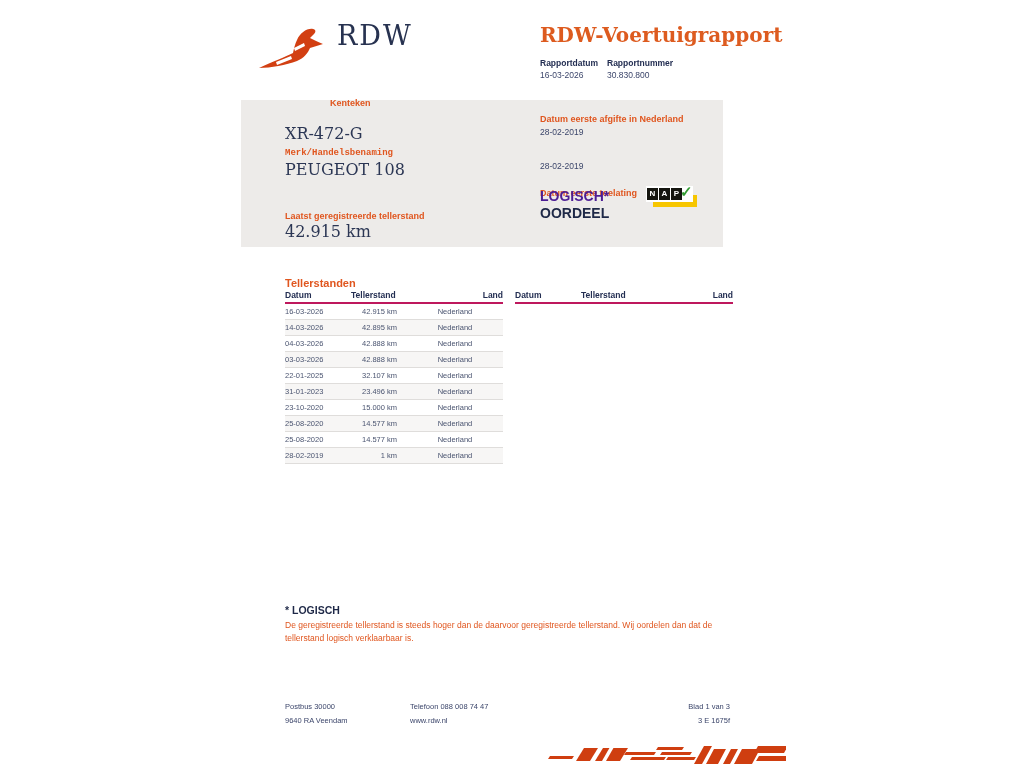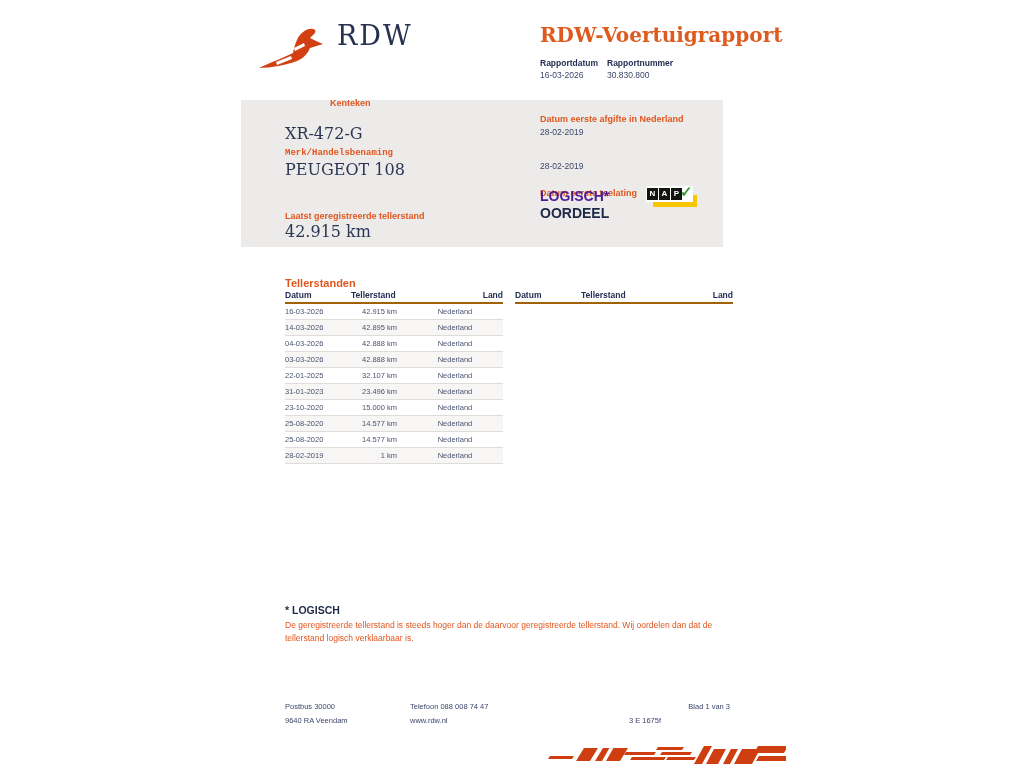--- a/index.html
+++ b/index.html
@@ -39,39 +39,39 @@
             font-size:8px; font-weight:bold; text-align:center; line-height:12px; }
   .nap-n { left:1px; } .nap-a { left:13px; } .nap-p { left:25px; }
   .nap-check { position:absolute; left:34px; top:-3px; font-size:15px; font-weight:bold; color:#339C33; }
 
   
   .section-title { position:absolute; left:285px; top:277px; font-size:11px; font-weight:bold; color:#E0561F; }
   .tbl { position:absolute; top:290px; width:218px; border-collapse:collapse; table-layout:fixed; }
   .tbl-left  { left:285px; }
   .tbl-right { left:515px; }
   .tbl th { font-size:8.5px; font-weight:bold; color:#232E52; text-align:left;
-            padding:0 0 2px 0; border-bottom:2px solid #a16207; }
+            padding:0 0 2px 0; border-bottom:2px solid #be185d; }
   .tbl th.c2 { text-align:right; }
   .tbl td { font-size:7.5px; color:#4A5470; padding:3px 0; border-bottom:1px solid #DFDDDB; }
   .tbl td.c1 { text-align:right; padding-right:10px; }
   .tbl td.c2 { text-align:center; }
   .tbl tbody tr:nth-child(even) { background:#F7F6F5; }
   .col0 { width:66px; } .col1 { width:56px; } .col2 { width:96px; }
 
   
   .expl-head { position:absolute; left:285px; top:604px; font-size:10.5px; font-weight:bold; color:#1E2847; }
   .expl-body { position:absolute; left:285px; top:619px; width:440px; font-size:8.5px;
                line-height:13px; color:#E0561F; }
 
   
   .foot { position:absolute; font-size:7.5px; color:#3C466B; }
   .f-a1 { left:285px; top:702px; }  .f-a2 { left:285px; top:716px; }
   .f-p  { left:410px; top:702px; }  .f-w  { left:410px; top:716px; color:#3C466B; text-decoration:none; }
   .f-pg { left:560px; top:702px; width:170px; text-align:right; }
-  .f-dc { left:560px; top:716px; width:170px; text-align:center; }
+  .f-dc { left:560px; top:716px; width:170px; text-align:right; }
 
   .deco { position:absolute; left:548px; top:744px; }
 </style>
 </head>
 <body>
 
 <div class="page">
 
   <div class="logo-bird">
     <svg width="72" height="50" viewBox="0 0 72 50">

